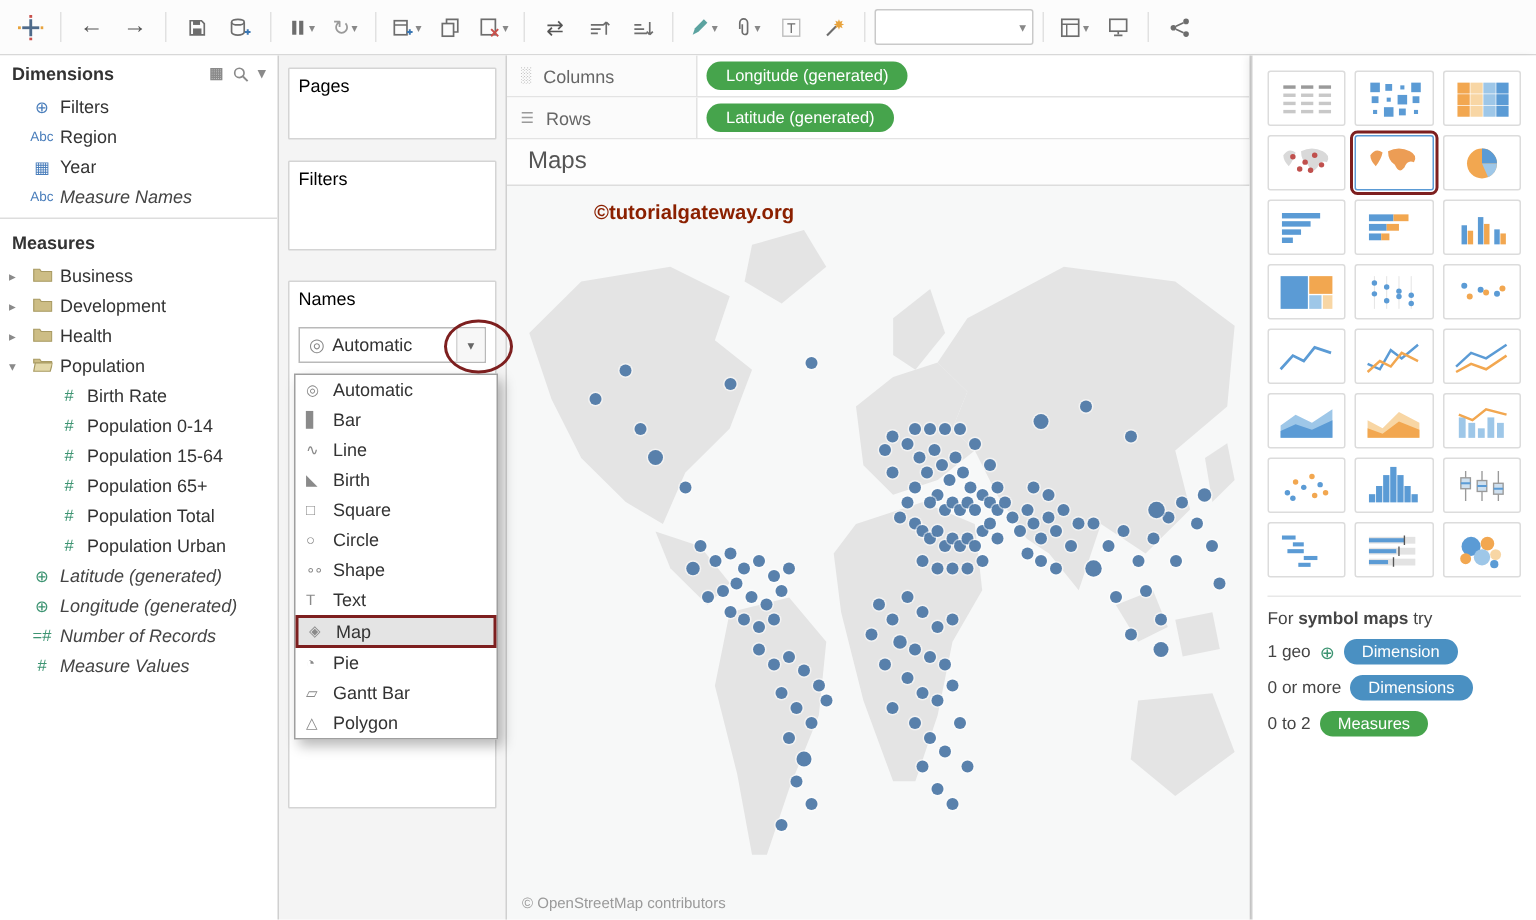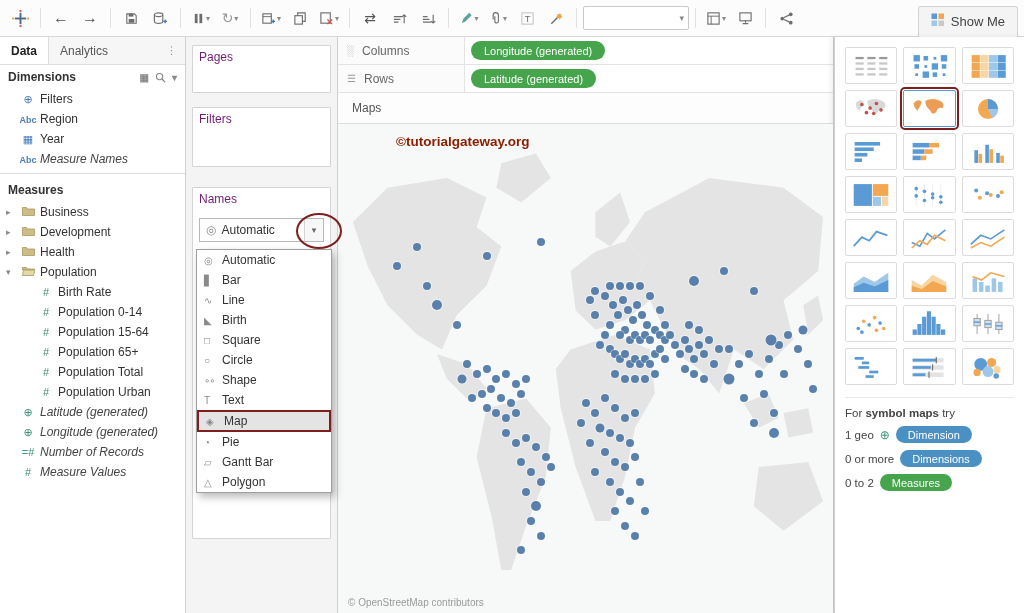--- a/index.html
+++ b/index.html
@@ -27,50 +27,50 @@
   .ds-row{height:26px;display:flex;align-items:center;gap:6px;padding:0 8px;border-bottom:1px solid #eee;color:#333;}
   .section-header{display:flex;align-items:center;height:24px;padding:0 8px;color:#333;font-weight:bold;}
   .sh-icons{margin-left:auto;display:flex;align-items:center;gap:6px;color:#8a8a8a;}
   .sh-icons .shi{font-size:10px;display:flex;align-items:center;}
   .field-row{height:20px;display:flex;align-items:center;padding:0 6px;white-space:nowrap;}
   .fcaret{width:10px;color:#8a8a8a;font-size:9px;flex:0 0 10px;}
   .ficon{width:24px;flex:0 0 24px;text-align:center;font-size:11px;}
   .flabel{overflow:hidden;text-overflow:ellipsis;}
   .ic-blue{color:#4a7ebb;}
   .ic-green{color:#3d9472;}
-  .abc{font-size:9px;font-weight:bold;}
+  .abc{font-size:9px;font-weight:normal;}
   .italic{font-style:italic;color:#444;}
   .indent{padding-left:24px;}
   .pane-divider{height:1px;background:#ddd;margin:4px 0;}
 
   
   #shelf-col{width:152px;background:#f4f4f4;border-right:1px solid #d0d0d0;position:relative;padding:8px 6px 0 6px;box-sizing:border-box;}
   .card{background:#fff;border:1px solid #d4d4d4;border-radius:1px;padding:4px 6px;color:#555;box-sizing:border-box;}
-  .card-title{font-size:12px;color:#701a75;}
+  .card-title{font-size:12px;color:#000000;}
   .card.pages{height:48px;margin-bottom:14px;}
   .card.filters{height:60px;margin-bottom:20px;}
   .card.marks{height:352px;}
   .marks-combo{margin-top:12px;height:22px;border:1px solid #b9b9b9;background:#fff;display:flex;align-items:center;padding:0 0 0 6px;justify-content:space-between;}
   .combo-ic{color:#888;margin-right:5px;}
   .combo-label{flex:1;color:#333;}
   .combo-arrow{width:18px;height:100%;border-left:1px solid #d5d5d5;display:flex;align-items:center;justify-content:center;color:#666;font-size:9px;background:#f7f7f7;}
   #marks-dropdown{position:absolute;left:10px;top:212px;width:134px;background:#fff;border:1px solid #9f9f9f;box-shadow:3px 4px 8px rgba(0,0,0,.28);z-index:8;}
   .mitem{height:20px;display:flex;align-items:center;padding:0 7px;color:#333;box-sizing:border-box;}
   .micon{width:18px;flex:0 0 18px;color:#8a8a8a;font-size:10px;letter-spacing:-1px;}
   .mitem.annotated{border:2px solid #7d1f1f;background:#e4e4e4;height:22px;}
   .red-ellipse{position:absolute;left:110px;top:176px;width:42px;height:32px;border:2px solid #7d1f1f;border-radius:50%;z-index:9;pointer-events:none;}
 
   
   #sheet{flex:1;display:flex;flex-direction:column;min-width:0;background:#fff;border-right:1px solid #d0d0d0;}
   .shelf-row{height:27px;display:flex;align-items:stretch;border-bottom:1px solid #e3e3e3;}
   .shelf-label{width:108px;flex:0 0 108px;display:flex;align-items:center;gap:7px;padding:0 9px;color:#666;border-right:1px solid #e3e3e3;background:#fbfbfb;}
   .shelf-ic{color:#9a9a9a;font-size:10px;letter-spacing:1px;}
   .shelf-content{flex:1;display:flex;align-items:center;padding:0 6px;gap:4px;}
   .pill{height:19px;display:flex;align-items:center;padding:0 13px;border-radius:10px;background:#46a44c;color:#fff;font-size:11px;white-space:nowrap;}
-  .sheet-title{height:30px;flex:0 0 30px;display:flex;align-items:center;padding:0 14px;font-size:12px;color:#555;border-bottom:1px solid #ddd;background:#fdfdfd;}
+  .sheet-title{height:30px;flex:0 0 30px;display:flex;align-items:center;padding:0 14px;font-size:16px;color:#555;border-bottom:1px solid #ddd;background:#fdfdfd;}
   #map-canvas{flex:1;position:relative;background:#f7f8f8;overflow:hidden;}
   #basemap{position:absolute;inset:0;width:100%;height:100%;}
   .dot{position:absolute;border-radius:50%;background:#4e79a7;opacity:.93;transform:translate(-50%,-50%);box-shadow:0 0 0 1px rgba(255,255,255,.55);}
   .watermark{position:absolute;left:58px;top:10px;color:#8b2000;font-weight:bold;font-size:13.5px;z-index:3;}
   .attribution{position:absolute;left:10px;bottom:6px;color:#9a9a9a;font-size:10px;z-index:3;}
 
   
   #showme-panel{width:190px;flex:0 0 190px;background:#fff;border-left:1px solid #cfcfcf;box-shadow:-3px 0 5px rgba(0,0,0,.07);padding:10px 10px 6px 10px;box-sizing:border-box;display:flex;flex-direction:column;overflow:hidden;}
   #thumb-grid{display:grid;grid-template-columns:repeat(3,1fr);gap:6px;}
   .thumb{height:35px;border:1px solid #dcdcdc;border-radius:2px;background:#fff;display:flex;align-items:center;justify-content:center;}
@@ -219,39 +219,25 @@
         <div class="tb-sep"></div>
         <div class="tbtn">
           <svg width="15" height="15" viewBox="0 0 16 16">
             <circle cx="12.5" cy="3.5" r="2" fill="#6d6d6d"></circle>
             <circle cx="3.5" cy="8" r="2" fill="#6d6d6d"></circle>
             <circle cx="12.5" cy="12.5" r="2" fill="#6d6d6d"></circle>
             <path d="M5.3 7L10.7 4.4M5.3 9l5.4 2.6" stroke="#6d6d6d" stroke-width="1.2"></path>
           </svg>
         </div>
       </div>
-    <div class="showme-btn">
-      <span><svg width="14" height="14" viewBox="0 0 14 14">
-            <rect x="0.5" y="0.5" width="5.5" height="5.5" fill="#5b9bd5"></rect>
-            <rect x="7.5" y="0.5" width="5.5" height="5.5" fill="#f2a750"></rect>
-            <rect x="0.5" y="7.5" width="5.5" height="5.5" fill="#9ec7e8"></rect>
-            <rect x="7.5" y="7.5" width="5.5" height="5.5" fill="#c9c9c9"></rect>
-          </svg></span>
-      <span>Show Me</span>
-    </div>
   </div>
 
   <div id="content">
 
     <div id="data-pane">
-      <div class="pane-tabs">
-        <div class="tab active">Data</div>
-        <div class="tab">Analytics</div>
-        <div class="pane-menu">⋮</div>
-      </div>
       <div class="section-header">
         <span>Dimensions</span>
         <span class="sh-icons">
           <span class="shi">▦</span>
           <span class="shi">
               <svg width="11" height="11" viewBox="0 0 12 12">
                 <circle cx="5" cy="5" r="3.4" fill="none" stroke="#8a8a8a" stroke-width="1.2"></circle>
                 <line x1="7.6" y1="7.6" x2="11" y2="11" stroke="#8a8a8a" stroke-width="1.4"></line>
               </svg>
             </span>

